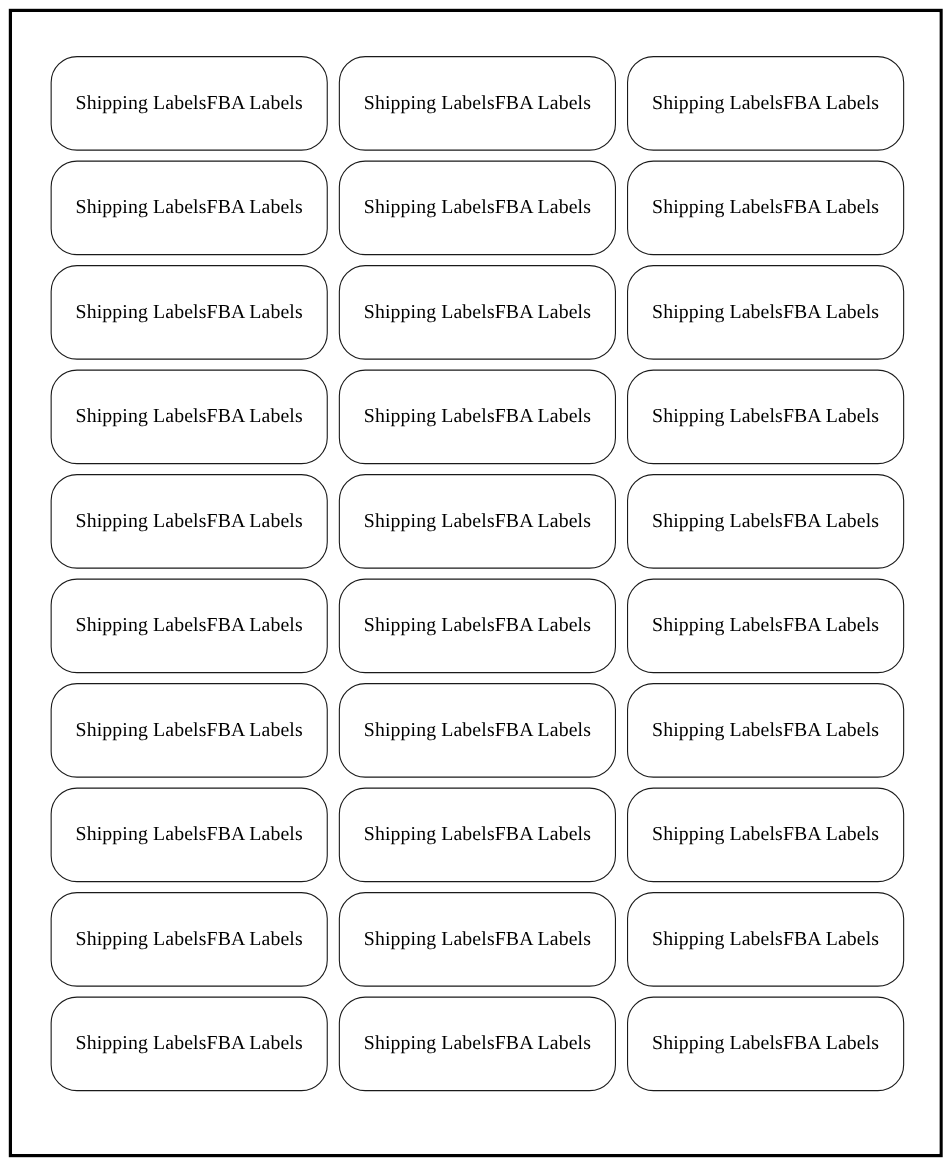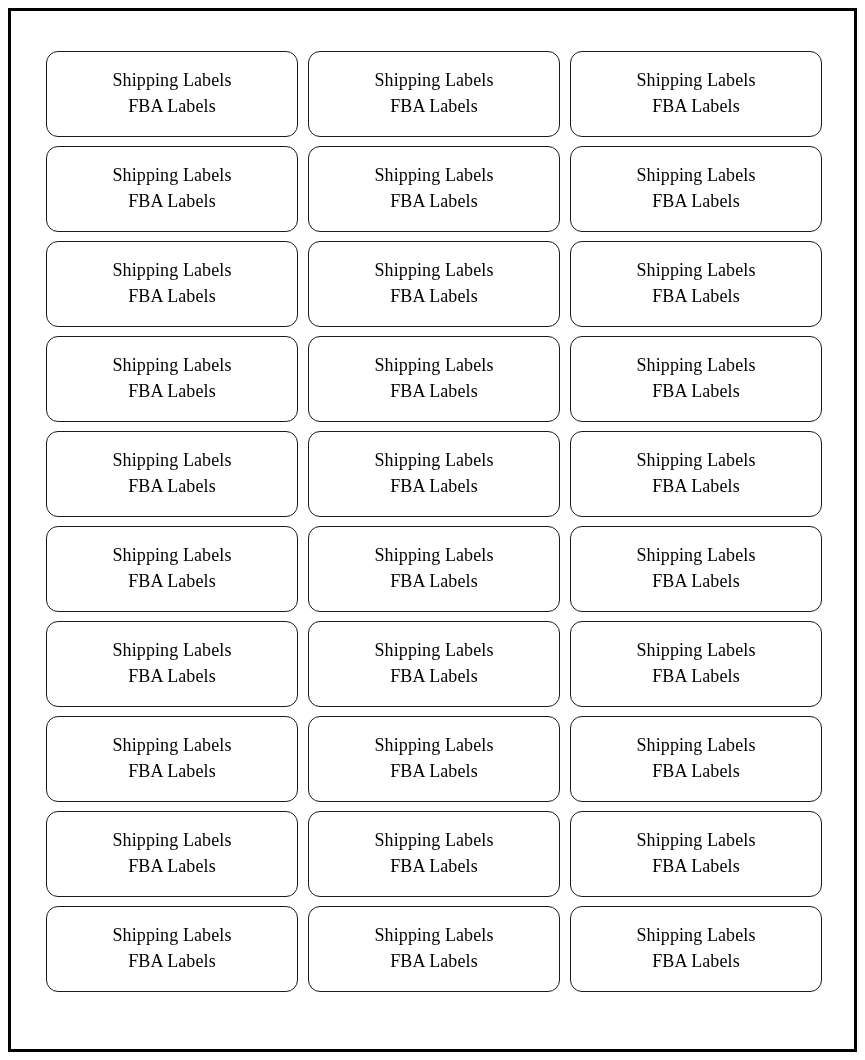--- a/index.html
+++ b/index.html
@@ -42,24 +42,24 @@
     width: 775px;
     display: grid;
     grid-template-columns: repeat(3, 252px);
     grid-auto-rows: 86px;
     column-gap: 10px;
     row-gap: 9px;
   }
 
   .label {
     border: 1.5px solid #1a1a1a;
-    border-radius: 12px;
+    border-radius: 24px;
     box-sizing: border-box;
     display: flex;
-    flex-direction: column;
+    flex-direction: row;
     align-items: center;
     justify-content: center;
     background: #ffffff;
   }
 
   .label-line {
     font-size: 18px;
     line-height: 1.42;
     color: #000000;
     letter-spacing: 0.1px;

